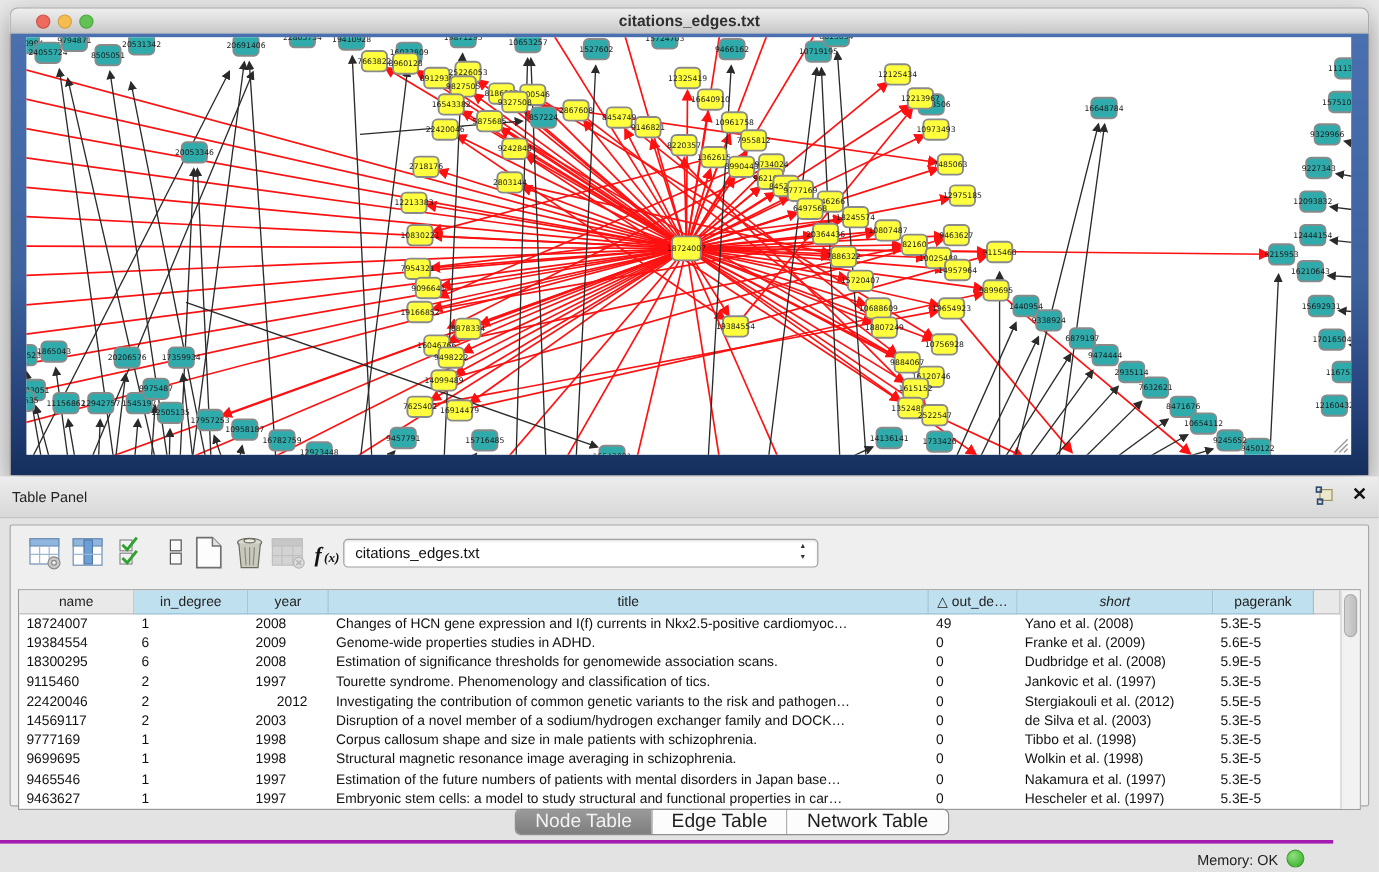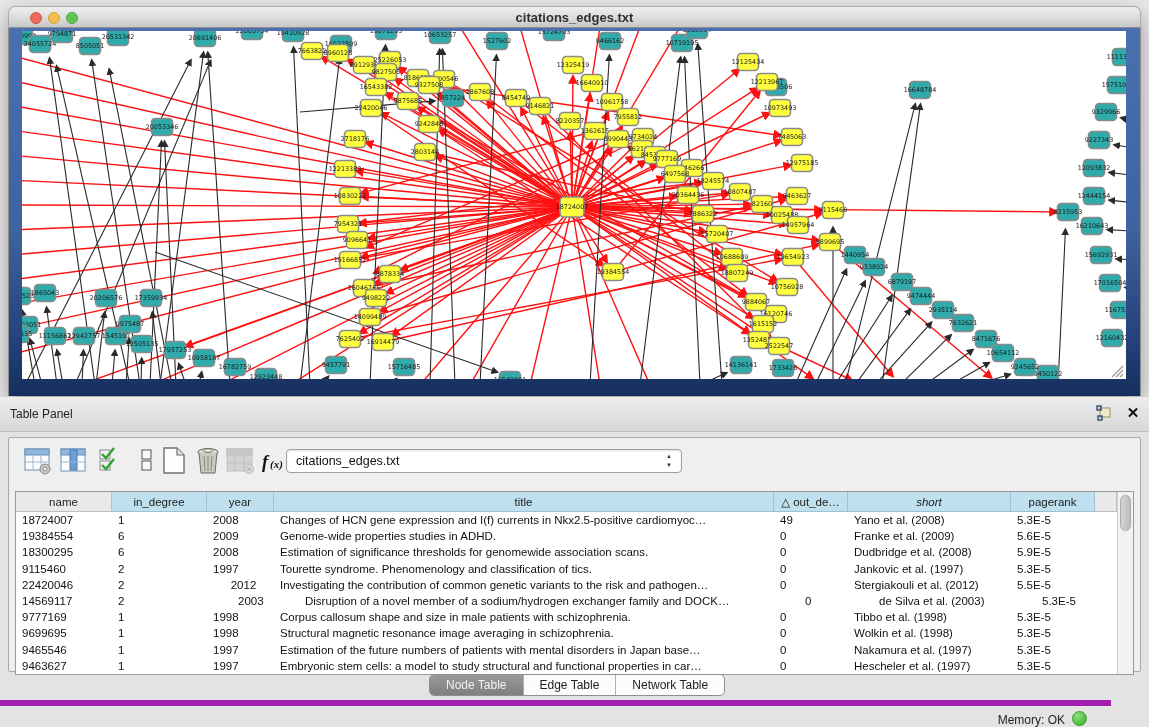--- a/index.html
+++ b/index.html
@@ -54,26 +54,26 @@
   .tr { display:flex; height:16.2px; }
   .td { font-size:11.5px; color:#111; line-height:16.2px; padding-left:6px;
     overflow:hidden; white-space:nowrap; }
   .vscroll { position:absolute; right:0; top:0; width:16px; bottom:0;
     background:#F2F2F2; border-left:1px solid #CFCFCF; }
   .vthumb { position:absolute; left:2px; top:3px; width:11px; height:36px;
     background:linear-gradient(90deg,#D4D4D4,#BDBDBD); border:1px solid #ABABAB; border-radius:6px; }
 
   .tabbar { position:absolute; left:429px; top:242px; height:22px; display:flex;
     border:1px solid #8F8F8F; border-radius:5px; overflow:hidden; background:#FCFCFC; }
-  .tab { font-size:12px; line-height:20px; padding:0 16px; color:#1E1E1E; border-right:1px solid #AFAFAF; }
+  .tab { font-size:16px; line-height:20px; padding:0 16px; color:#1E1E1E; border-right:1px solid #AFAFAF; }
   .tab:last-child { border-right:none; }
   .tab.sel { background:linear-gradient(#9A9A9A,#7E7E7E); color:#F2F2F2; }
 
   .statusbar { position:absolute; left:0; top:268px; width:1111px; height:27px;
-    border-top:6px solid #a21caf; }
+    border-top:3px solid #a21caf; }
   .memory-label { position:absolute; right:46px; top:7px; font-size:12px; color:#222; }
   .memory-dot { position:absolute; right:24px; top:5px; width:15px; height:15px; border-radius:50%;
     background:radial-gradient(circle at 35% 30%, #8FE07E, #4CBB3C 70%); border:1px solid #3E9A30; }
 </style>
 </head>
 <body>
 
 <div class="net-window">
   <div class="titlebar">
     <div class="traffic tl-red"></div>
@@ -958,21 +958,21 @@
             <div class="td" style="width: 95px; flex: 0 0 95px;">2</div>
             <div class="td" style="width: 67px; flex: 0 0 67px; text-align: center;">2012</div>
             <div class="td" style="width: 500px; flex: 0 0 500px;">Investigating the contribution of common genetic variants to the risk and pathogen…</div>
             <div class="td" style="width: 74px; flex: 0 0 74px;">0</div>
             <div class="td" style="width: 163px; flex: 0 0 163px;">Stergiakouli et al. (2012)</div>
             <div class="td" style="width: 84px; flex: 0 0 84px;">5.5E-5</div>
           </div>
           <div class="tr">
             <div class="td" style="width: 96px; flex: 0 0 96px;">14569117</div>
             <div class="td" style="width: 95px; flex: 0 0 95px;">2</div>
-            <div class="td" style="width: 67px; flex: 0 0 67px; margin-left: 25px;">2003</div>
+            <div class="td" style="width: 67px; flex: 0 0 67px;">2003</div>
             <div class="td" style="width: 500px; flex: 0 0 500px;">Disruption of a novel member of a sodium/hydrogen exchanger family and DOCK…</div>
             <div class="td" style="width: 74px; flex: 0 0 74px;">0</div>
             <div class="td" style="width: 163px; flex: 0 0 163px;">de Silva et al. (2003)</div>
             <div class="td" style="width: 84px; flex: 0 0 84px;">5.3E-5</div>
           </div>
           <div class="tr">
             <div class="td" style="width: 96px; flex: 0 0 96px;">9777169</div>
             <div class="td" style="width: 95px; flex: 0 0 95px;">1</div>
             <div class="td" style="width: 67px; flex: 0 0 67px;">1998</div>
             <div class="td" style="width: 500px; flex: 0 0 500px;">Corpus callosum shape and size in male patients with schizophrenia.</div>

